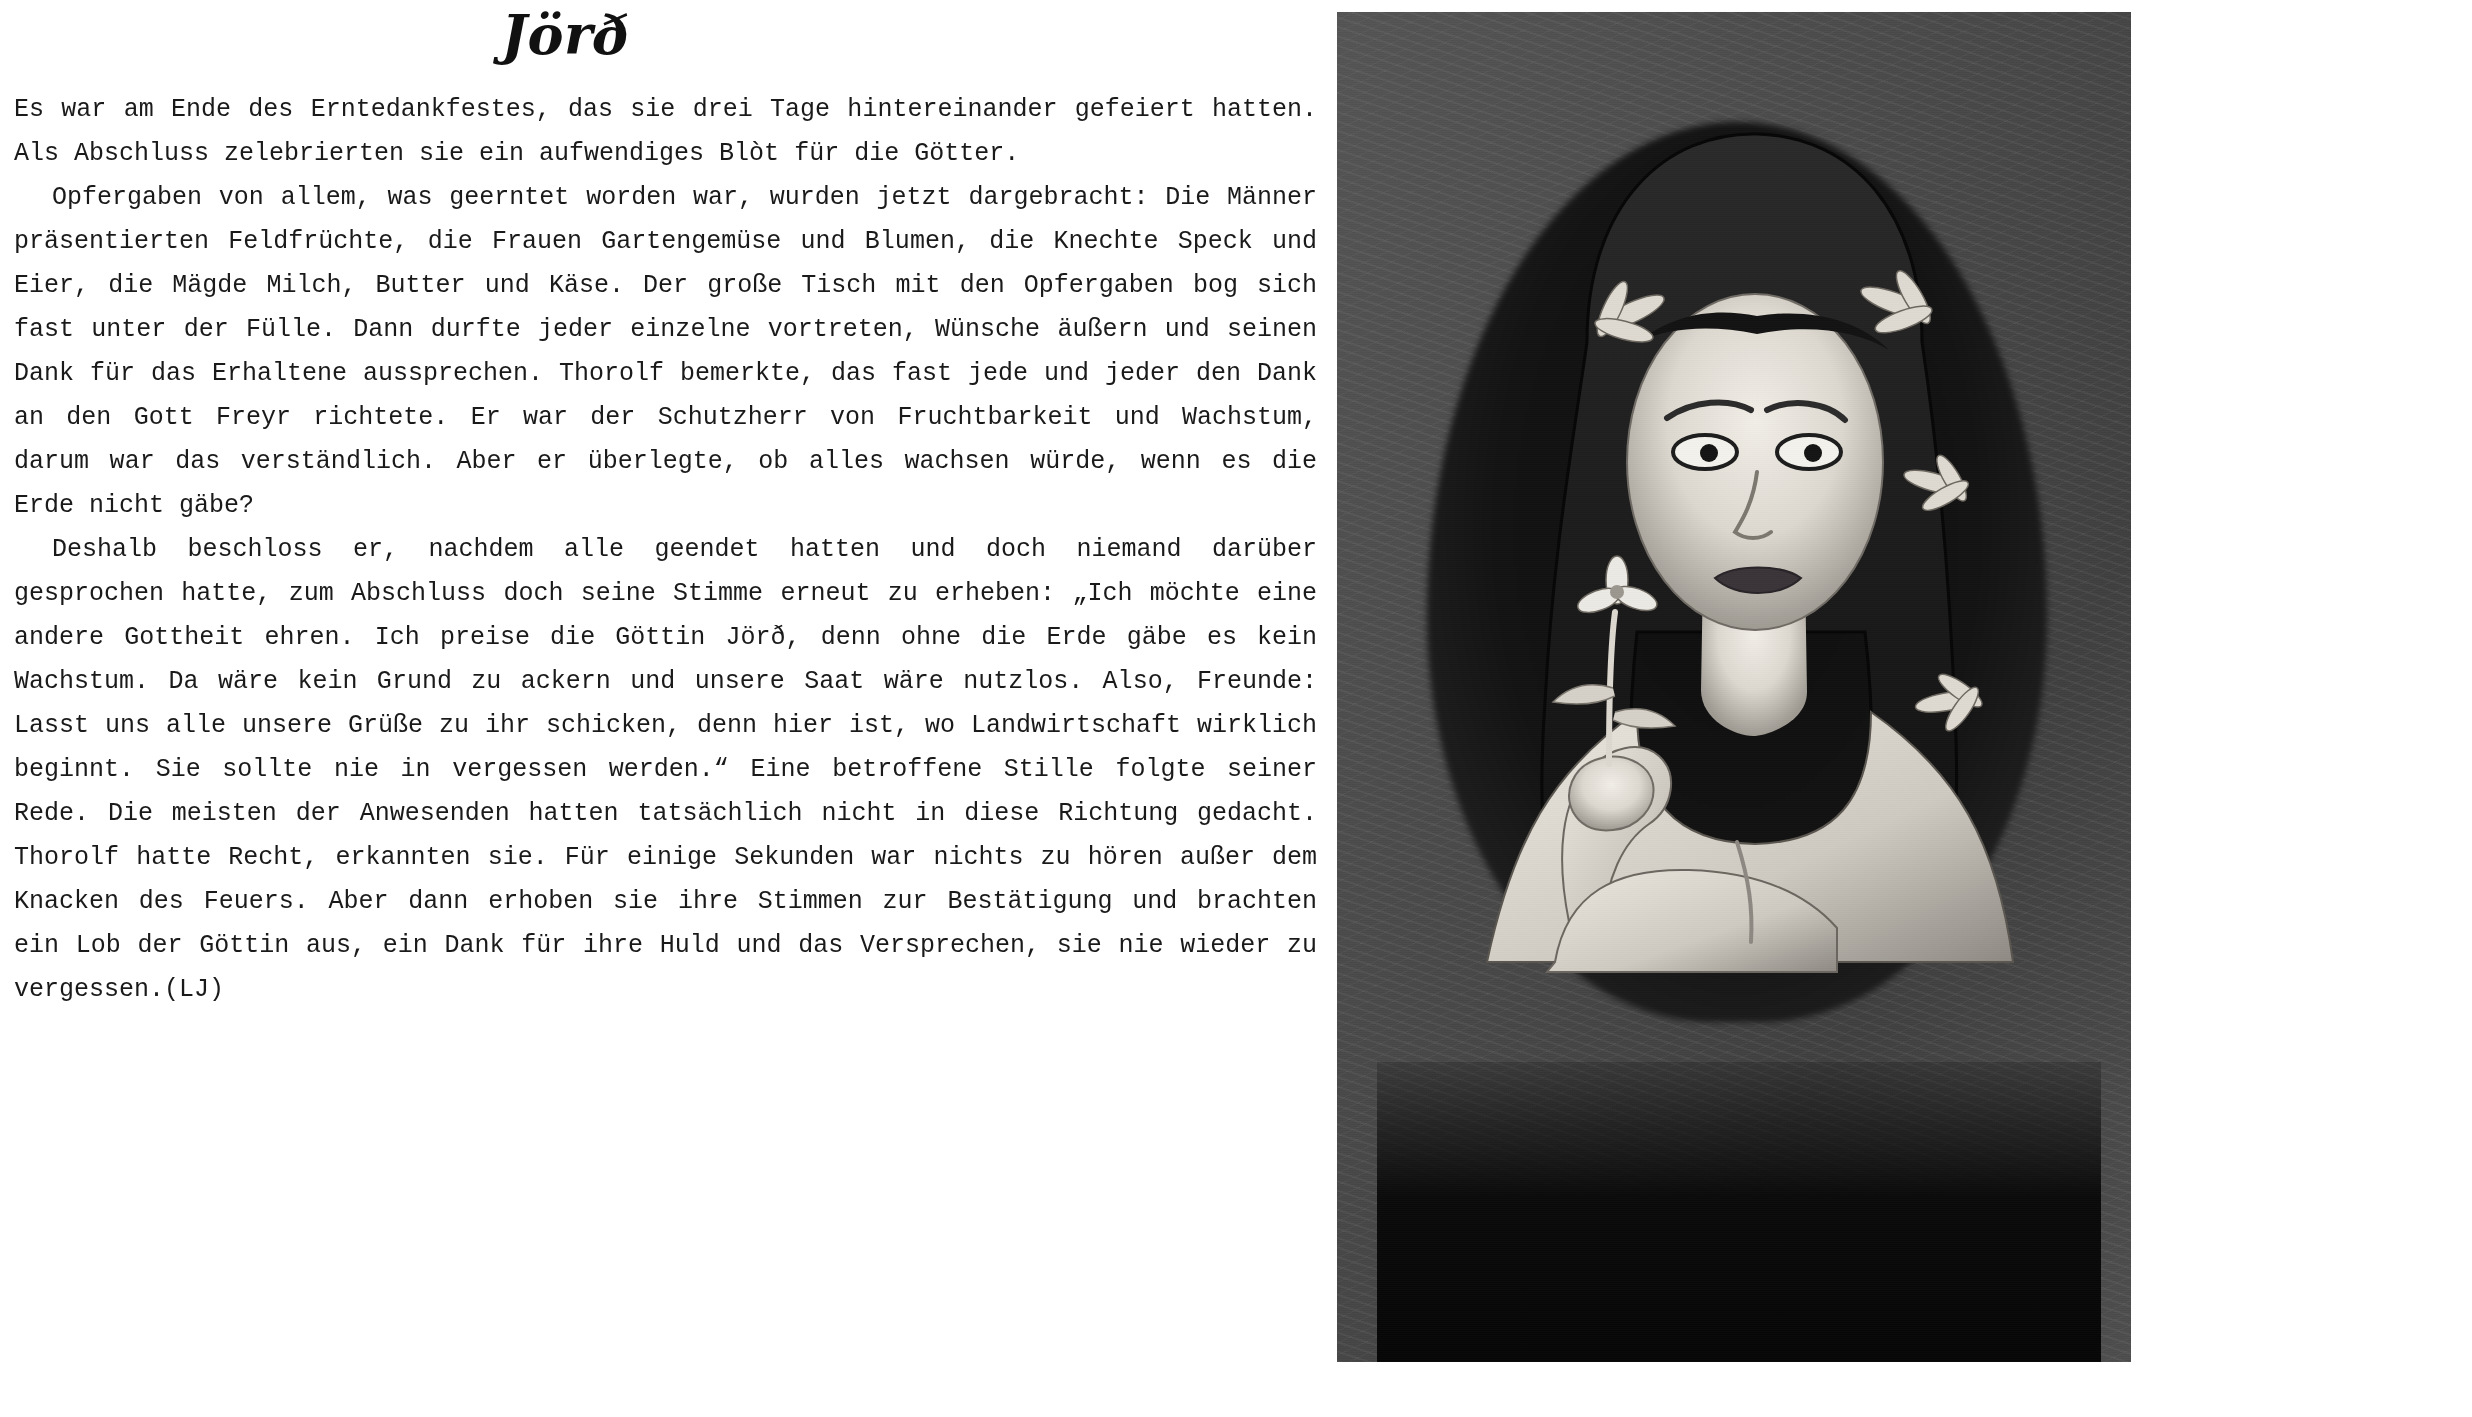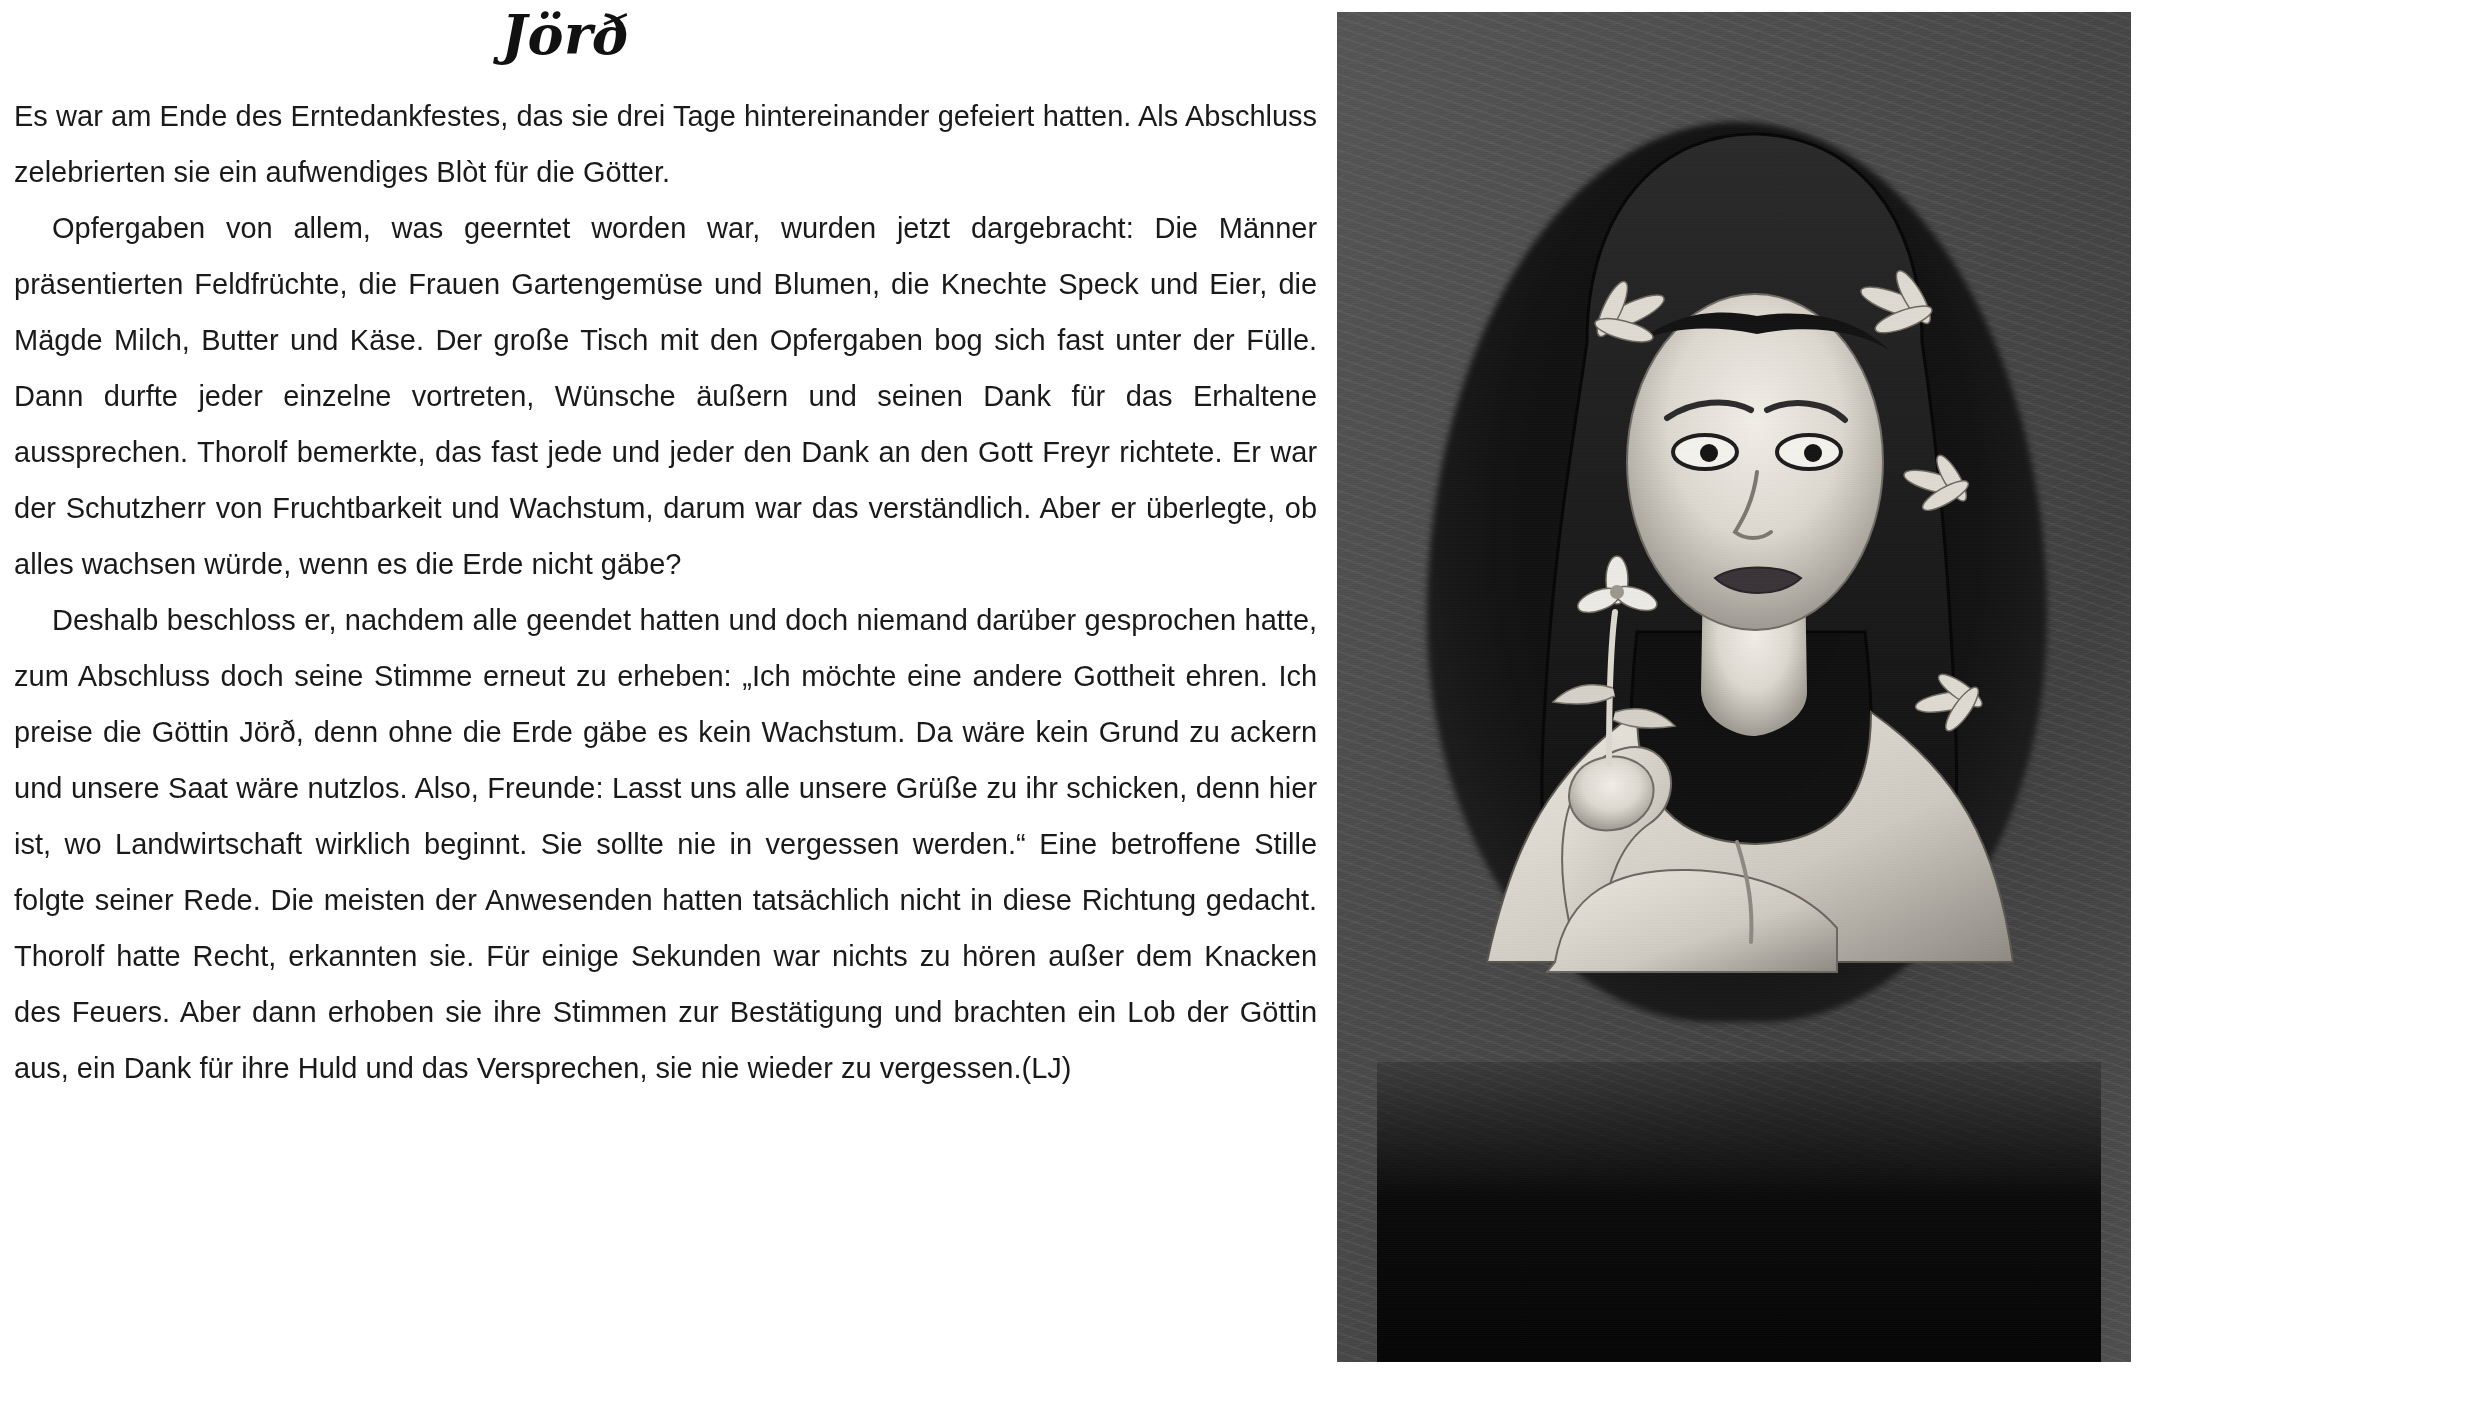--- a/index.html
+++ b/index.html
@@ -34,23 +34,23 @@
     font-style: italic;
     font-size: 54px;
     line-height: 1.0;
     text-align: center;
     color: #111111;
     margin: 8px 0 26px 0;
     padding-right: 200px;
     letter-spacing: 0.5px;
   }
   .body-text {
-    font-family: Liberation Sans, sans-serif;
-    font-size: 29px;
-    line-height: 56px;
+    font-family: Liberation Mono, monospace;
+    font-size: 25px;
+    line-height: 44px;
     color: #1a1a1a;
     text-align: justify;
     text-justify: inter-word;
     -webkit-hyphens: manual;
     hyphens: manual;
   }
   .body-text p {
     margin: 0;
   }
   .body-text p.indent {

